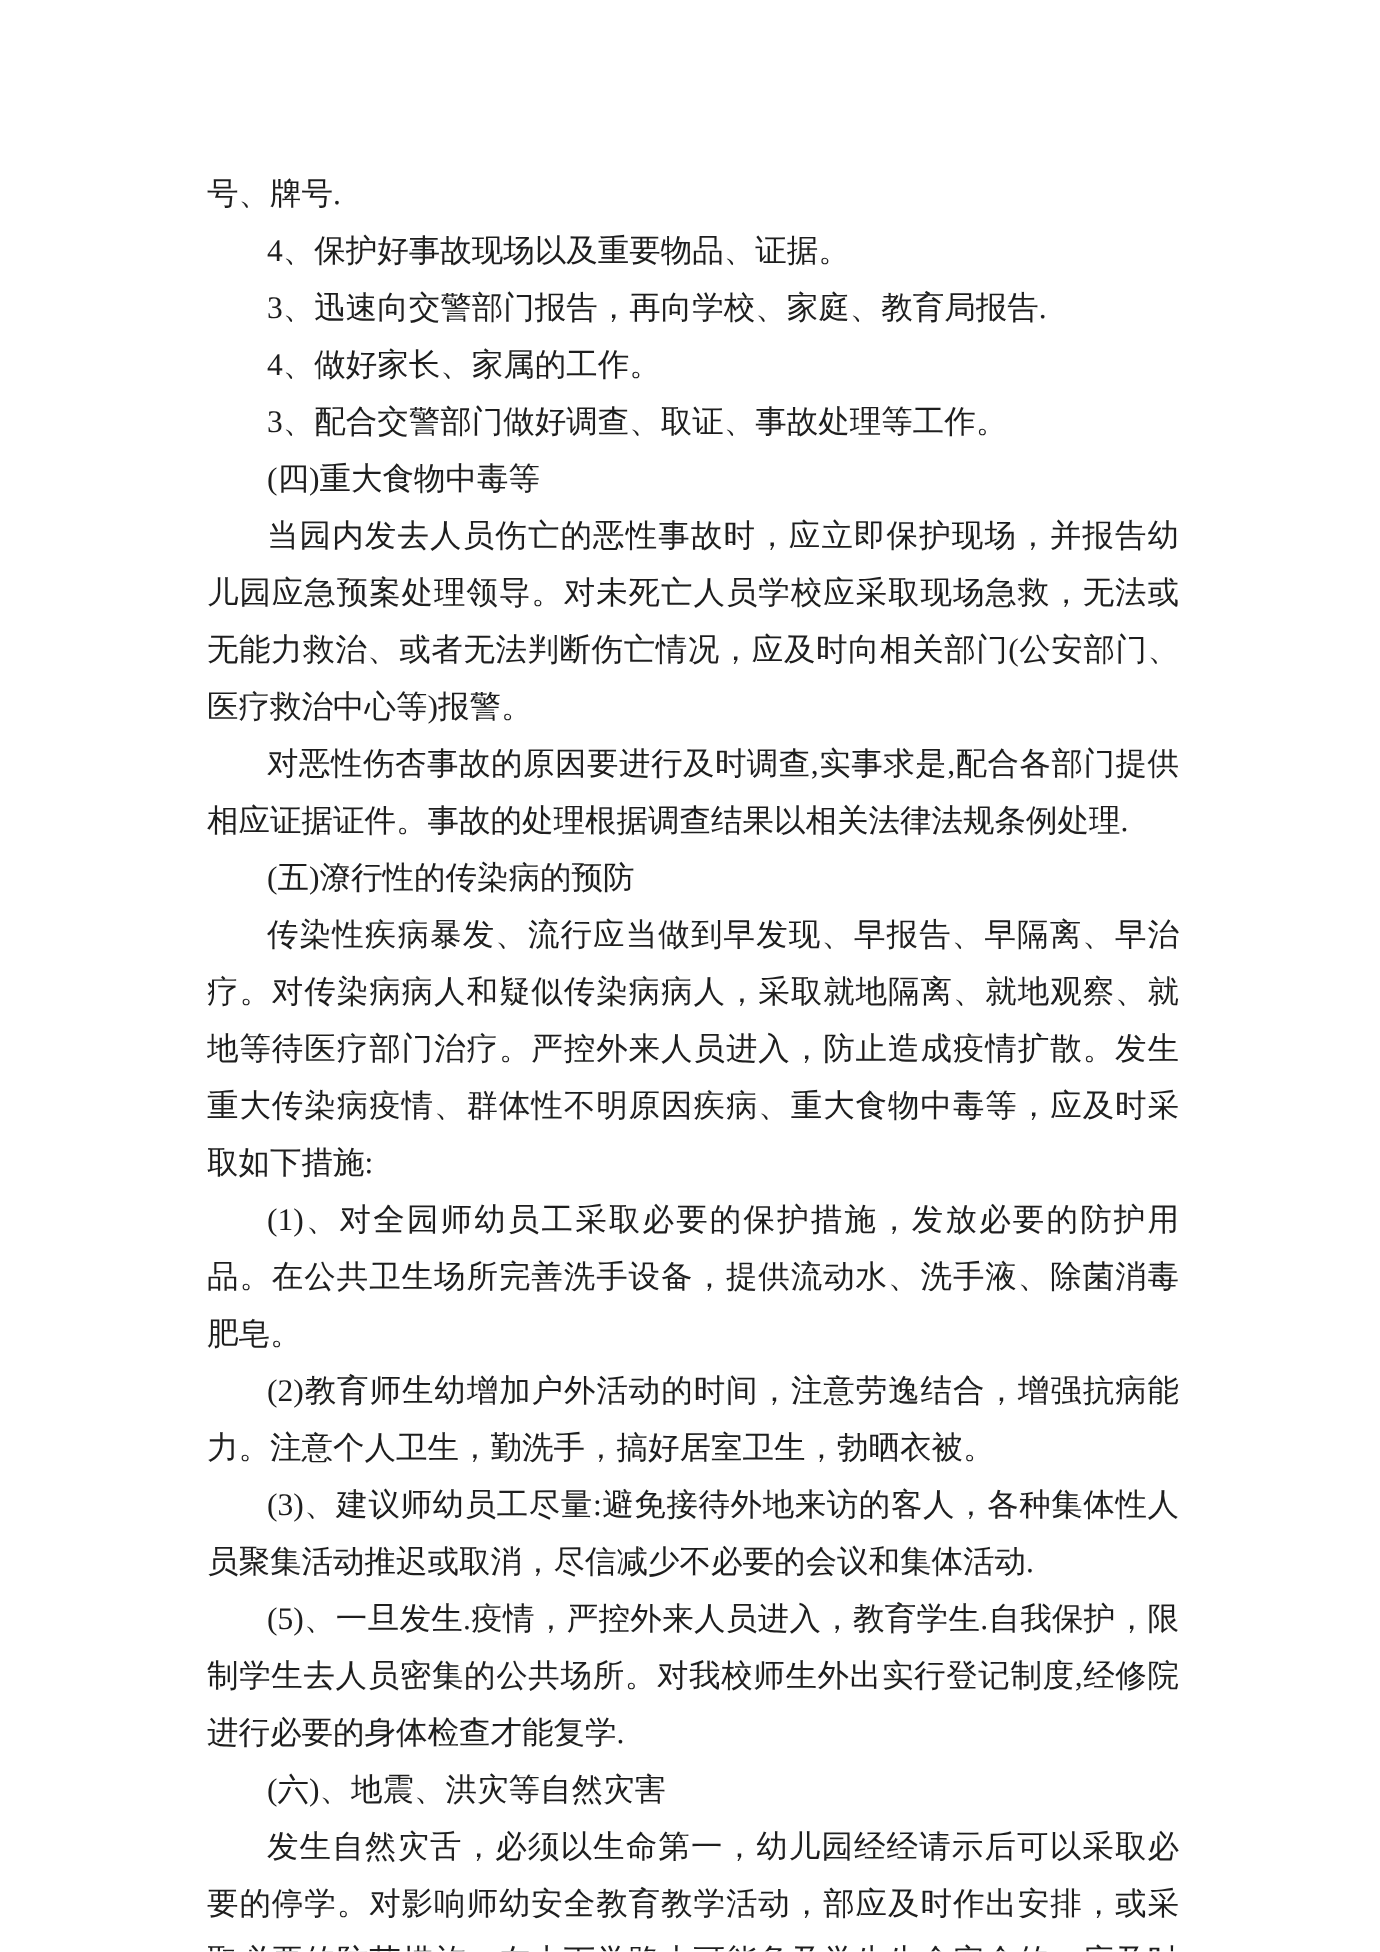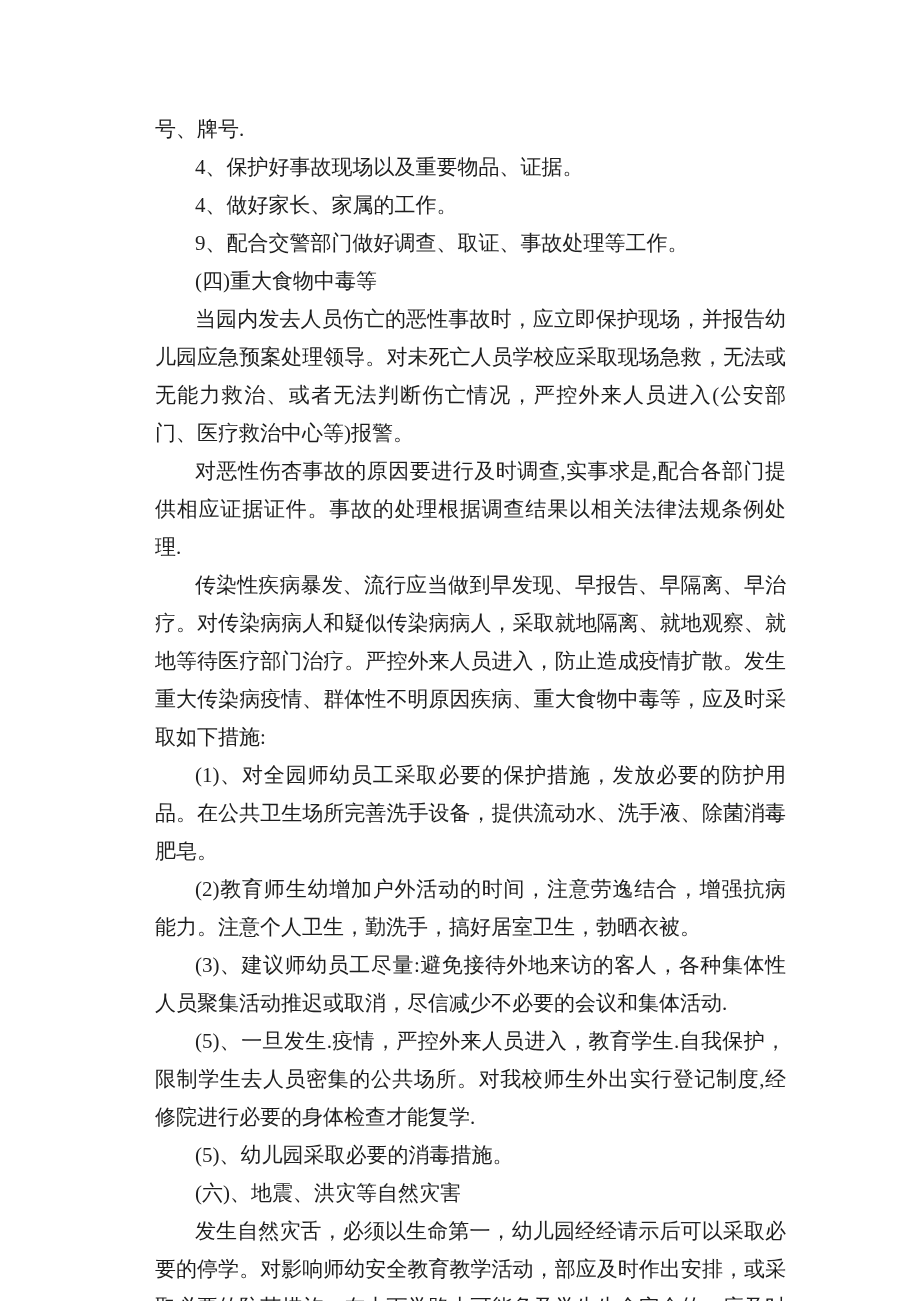--- a/index.html
+++ b/index.html
@@ -1,15 +1,15 @@
 <!DOCTYPE html>
 <html><head>
 <meta charset="utf-8">
 <style>
-  * { box-sizing: border-box; padding-left: 17px; }
+  * { box-sizing: border-box; }
   html, body {
     margin: 0;
     padding: 0;
     background: #ffffff;
   }
   body {
     width: 920px;
     height: 1301px;
     font-family: "Liberation Serif", "DejaVu Serif", serif;
   }
@@ -43,27 +43,28 @@
     text-indent: 0;
   }
 </style>
 </head>
 <body>
 
 <div class="page">
   <div class="content">
       <p class="para plain">号、牌号.</p>
       <p class="para indent">4、保护好事故现场以及重要物品、证据。</p>
+      <p class="para indent">3、迅速向交警部门报告，再向学校、家庭、教育局报告.</p>
       <p class="para indent">4、做好家长、家属的工作。</p>
-      <p class="para indent">9、配合交警部门做好调查、取证、事故处理等工作。</p>
+      <p class="para indent">3、配合交警部门做好调查、取证、事故处理等工作。</p>
       <p class="para indent">(四)重大食物中毒等</p>
-      <p class="para indent">当园内发去人员伤亡的恶性事故时，应立即保护现场，并报告幼儿园应急预案处理领导。对未死亡人员学校应采取现场急救，无法或无能力救治、或者无法判断伤亡情况，严控外来人员进入(公安部门、医疗救治中心等)报警。</p>
+      <p class="para indent">当园内发去人员伤亡的恶性事故时，应立即保护现场，并报告幼儿园应急预案处理领导。对未死亡人员学校应采取现场急救，无法或无能力救治、或者无法判断伤亡情况，应及时向相关部门(公安部门、医疗救治中心等)报警。</p>
       <p class="para indent">对恶性伤杏事故的原因要进行及时调查,实事求是,配合各部门提供相应证据证件。事故的处理根据调查结果以相关法律法规条例处理.</p>
+      <p class="para indent">(五)潦行性的传染病的预防</p>
       <p class="para indent">传染性疾病暴发、流行应当做到早发现、早报告、早隔离、早治疗。对传染病病人和疑似传染病病人，采取就地隔离、就地观察、就地等待医疗部门治疗。严控外来人员进入，防止造成疫情扩散。发生重大传染病疫情、群体性不明原因疾病、重大食物中毒等，应及时采取如下措施:</p>
       <p class="para indent">(1)、对全园师幼员工采取必要的保护措施，发放必要的防护用品。在公共卫生场所完善洗手设备，提供流动水、洗手液、除菌消毒肥皂。</p>
       <p class="para indent">(2)教育师生幼增加户外活动的时间，注意劳逸结合，增强抗病能力。注意个人卫生，勤洗手，搞好居室卫生，勃晒衣被。</p>
       <p class="para indent">(3)、建议师幼员工尽量:避免接待外地来访的客人，各种集体性人员聚集活动推迟或取消，尽信减少不必要的会议和集体活动.</p>
       <p class="para indent">(5)、一旦发生.疫情，严控外来人员进入，教育学生.自我保护，限制学生去人员密集的公共场所。对我校师生外出实行登记制度,经修院进行必要的身体检查才能复学.</p>
-      <p class="para indent">(5)、幼儿园采取必要的消毒措施。</p>
       <p class="para indent">(六)、地震、洪灾等自然灾害</p>
       <p class="para indent">发生自然灾舌，必须以生命第一，幼儿园经经请示后可以采取必要的停学。对影响师幼安全教育教学活动，部应及时作出安排，或采取必要的防范措施，在上下学路上可能危及学生生命安全的，应及时告知家长接送或在路上护送,也可以报警。对可预</p>
     </div>
 </div>
 
 </body></html>

